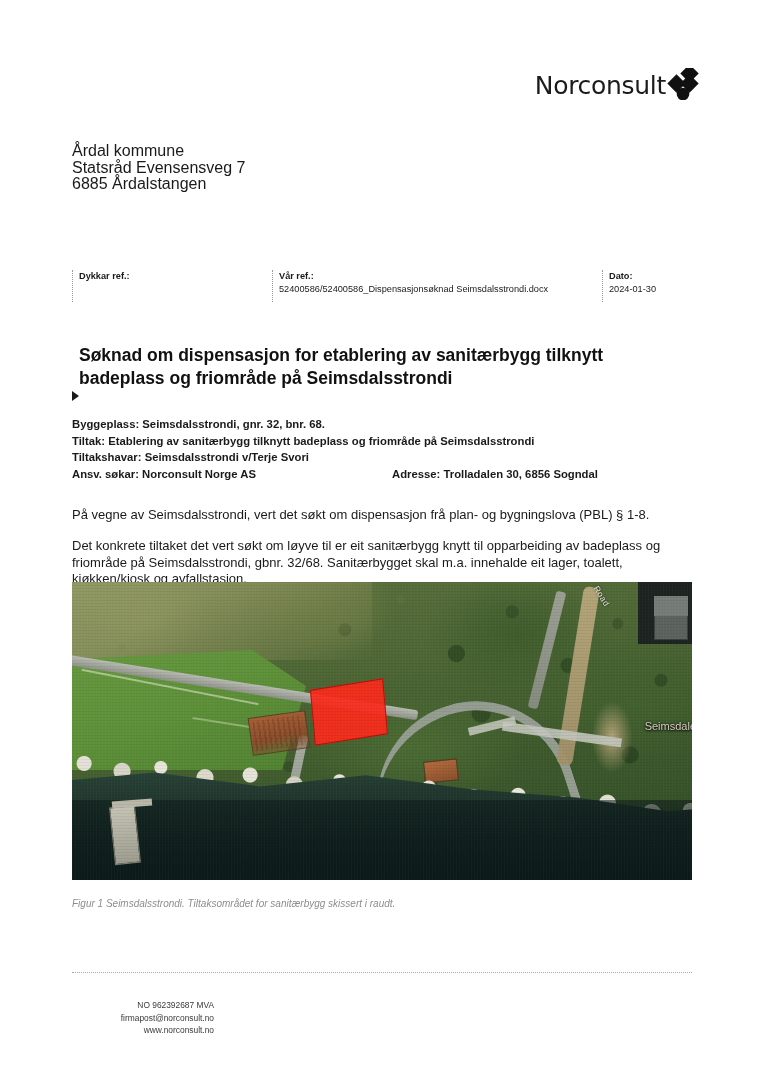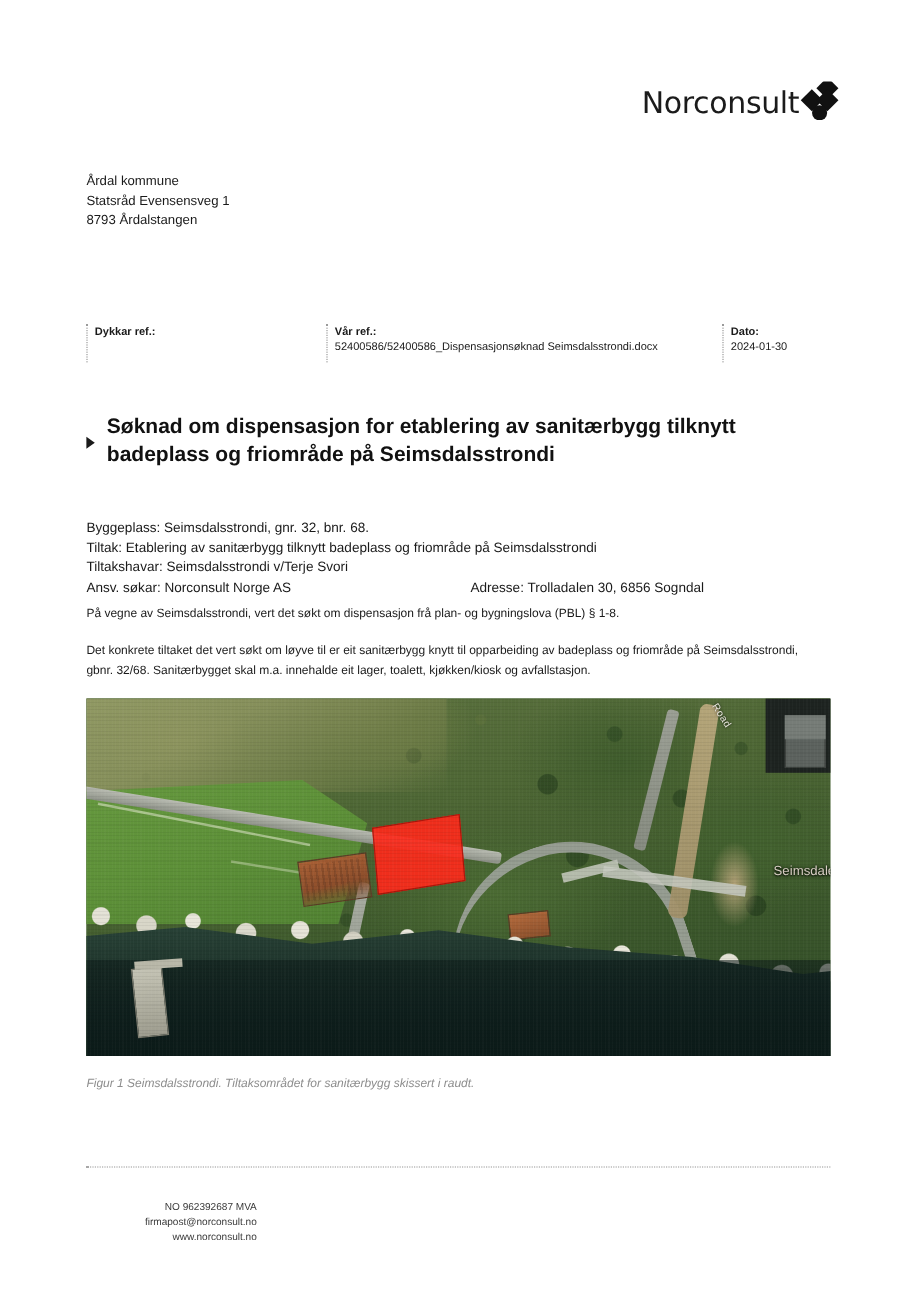--- a/index.html
+++ b/index.html
@@ -38,21 +38,21 @@
     font-family: "DejaVu Sans", sans-serif;
     font-weight: 400;
   }
   .logo-mark { width: 34px; height: 32px; display: block; }
 
   
   .recipient {
     position: absolute;
     top: 143px;
     left: 72px;
-    font-size: 11px;
+    font-size: 16px;
     line-height: 16.5px;
     color: #1a1a1a;
   }
 
   
   .refrow {
     position: absolute;
     top: 270px;
     left: 72px;
     width: 620px;
@@ -71,56 +71,56 @@
   .reflabel { font-weight: bold; display: block; }
   .refvalue { display: block; }
 
   
   .title-block {
     position: absolute;
     top: 332px;
     left: 72px;
     width: 600px;
     display: flex;
-    align-items: center;
-    gap: 10px;
+    align-items: flex-end;
   }
   .title-bullet {
     margin-top: 5px;
     width: 0; height: 0;
     border-left: 7px solid #1a1a1a;
     border-top: 5px solid transparent;
     border-bottom: 5px solid transparent;
     flex: 0 0 auto;
   }
   .title-text {
     font-size: 17.5px;
     font-weight: bold;
     line-height: 23px;
     color: #111;
   }
 
   
   .facts {
     position: absolute;
-    top: 432px;
+    top: 416px;
     left: 72px;
     width: 600px;
     font-size: 11.3px;
     line-height: 16.5px;
+    font-weight: bold;
   }
   .fact-line { white-space: nowrap; }
   .fact-2col { display: flex; align-items: center; }
   .fact-2col .left { width: 320px; }
 
   .para {
     position: absolute;
     left: 72px;
     width: 600px;
-    font-size: 10px;
+    font-size: 13px;
     line-height: 16.5px;
   }
   .para.p1 { top: 494px; }
   .para.p2 { top: 525px; }
 
   
   .figure {
     position: absolute;
     left: 72px;
     top: 582px;
@@ -395,22 +395,22 @@
     <svg class="logo-mark" viewBox="0 0 34 32">
       <rect x="17" y="-1" width="13" height="13" transform="rotate(45 23.5 5.5)" fill="#111111"></rect>
       <rect x="4" y="9" width="13" height="13" transform="rotate(45 10.5 15.5)" fill="#111111"></rect>
       <rect x="17" y="9" width="13" height="13" transform="rotate(45 23.5 15.5)" fill="#111111"></rect>
       <circle cx="17" cy="26" r="6.3" fill="#111111"></circle>
     </svg>
   </div>
 
   <div class="recipient">
     <div>Årdal kommune</div>
-    <div>Statsråd Evensensveg 1</div>
-    <div>8793 Årdalstangen</div>
+    <div>Statsråd Evensensveg 7</div>
+    <div>6885 Årdalstangen</div>
   </div>
 
   <div class="refrow">
     <div class="refcol c1">
       <span class="reflabel">Dykkar ref.:</span>
       <span class="refvalue"></span>
     </div>
     <div class="refcol c2">
       <span class="reflabel">Vår ref.:</span>
       <span class="refvalue">52400586/52400586_Dispensasjonsøknad Seimsdalsstrondi.docx</span>

